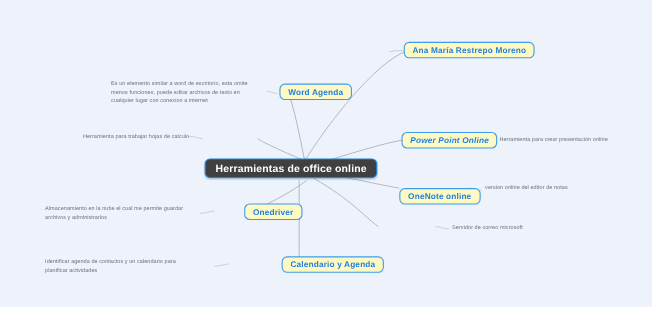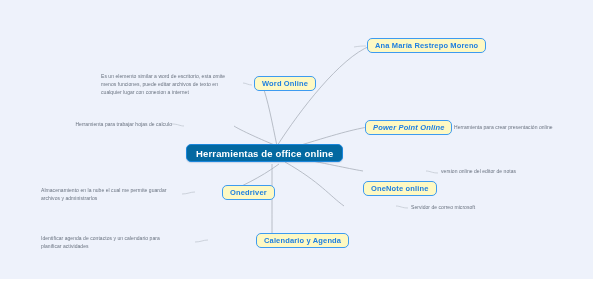--- a/index.html
+++ b/index.html
@@ -34,21 +34,21 @@
     position: absolute;
     box-sizing: border-box;
     border-radius: 5px;
     display: flex;
     align-items: center;
     justify-content: center;
     white-space: nowrap;
     letter-spacing: 0.15px;
   }
   .node-central {
-    background: #0369a1;
+    background: #404040;
     border: 1px solid #1b86da;
     color: #ffffff;
     font-size: 9.5px;
     font-weight: bold;
     padding: 0 9px;
     height: 18px;
     box-shadow: 0 1px 1px rgba(40,90,150,0.18);
   }
   .node-branch {
     background: #fef9c3;
@@ -100,32 +100,32 @@
 
     <div class="node node-central" style="left:186px; top:144px;">
       <span>Herramientas de office online</span>
     </div>
 
     <div class="node node-branch" style="left:367px; top:38px;">
       <span>Ana María Restrepo Moreno</span>
     </div>
 
     <div class="node node-branch" style="left:254px; top:76px;">
-      <span>Word Online</span>
+      <span>Word Agenda</span>
     </div>
     <div class="desc" style="left:101px; top:73px; width:126px;">Es un elemento similar a word de escritorio, esta omite menos funciones, puede editar archivos de texto en cualquier lugar con conexion a internet</div>
 
     <div class="desc" style="left:64px; top:121px; width:108px; text-align:right;">Herramienta para trabajar hojas de calculo</div>
 
     <div class="node node-branch" style="left:365px; top:120px;font-style:italic;">
       <span>Power Point Online</span>
     </div>
     <div class="desc desc-right" style="left:454px; top:124px; width:125px;">Herramienta para crear presentación online</div>
 
-    <div class="node node-branch" style="left:363px; top:181px;">
+    <div class="node node-branch" style="left:363px; top:171px;">
       <span>OneNote online</span>
     </div>
     <div class="desc desc-right" style="left:441px; top:168px; width:120px;">version online del editor de notas</div>
 
     <div class="desc desc-right" style="left:411px; top:204px; width:110px;">Servidor de correo microsoft</div>
 
     <div class="node node-branch" style="left:196px; top:185px;margin-left:26px;">
       <span>Onedriver</span>
     </div>
     <div class="desc" style="left:41px; top:187px; width:135px;">Almacenamiento en la nube el cual me permite guardar archivos y administrarlos</div>

